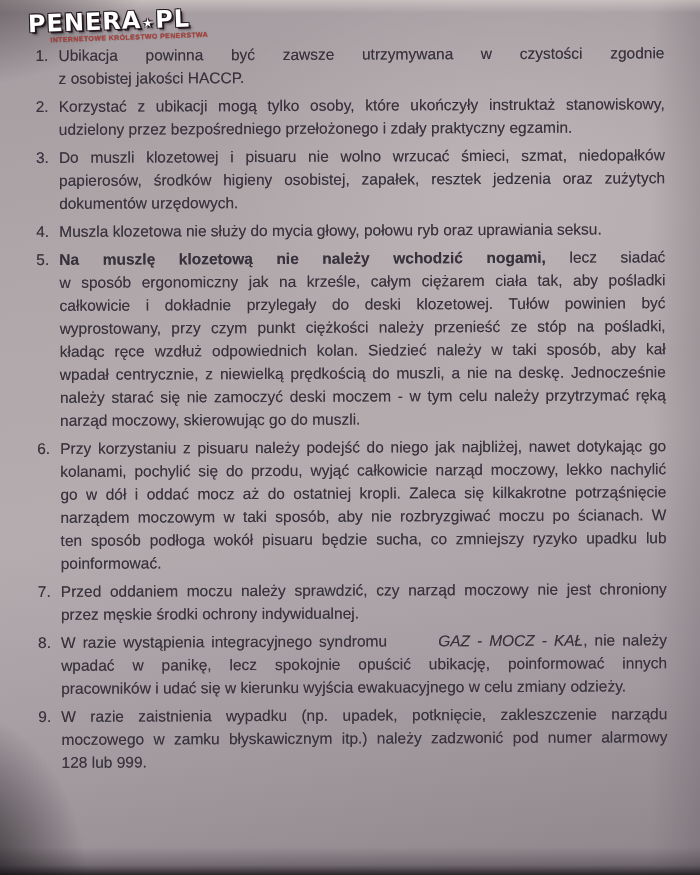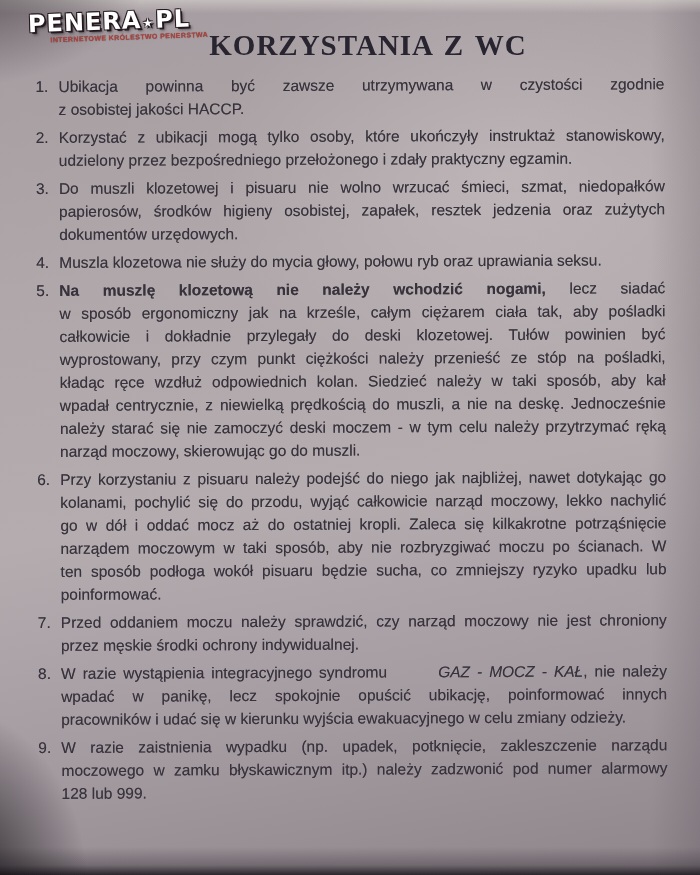--- a/index.html
+++ b/index.html
@@ -85,21 +85,20 @@
 
   <div class="logo">
     <div class="brand-row">
       <span>PENERA</span><span class="brand-star">★</span><span>PL</span>
     </div>
     <div class="tagline">INTERNETOWE KRÓLESTWO PENERSTWA</div>
   </div>
 
   <header>
     <h1 style="margin:0; font-size:inherit;">
-      <span class="t2">KORZYSTANIA Z WC</span>
     </h1>
   </header>
 
   <ol class="items">
       <li>
     <span class="num">1.</span>
     <div class="txt">
           <div class="line"><span>Ubikacja powinna być zawsze utrzymywana w czystości zgodnie</span></div>
           <div class="line last"><span>z osobistej jakości HACCP.</span></div>
         </div>

